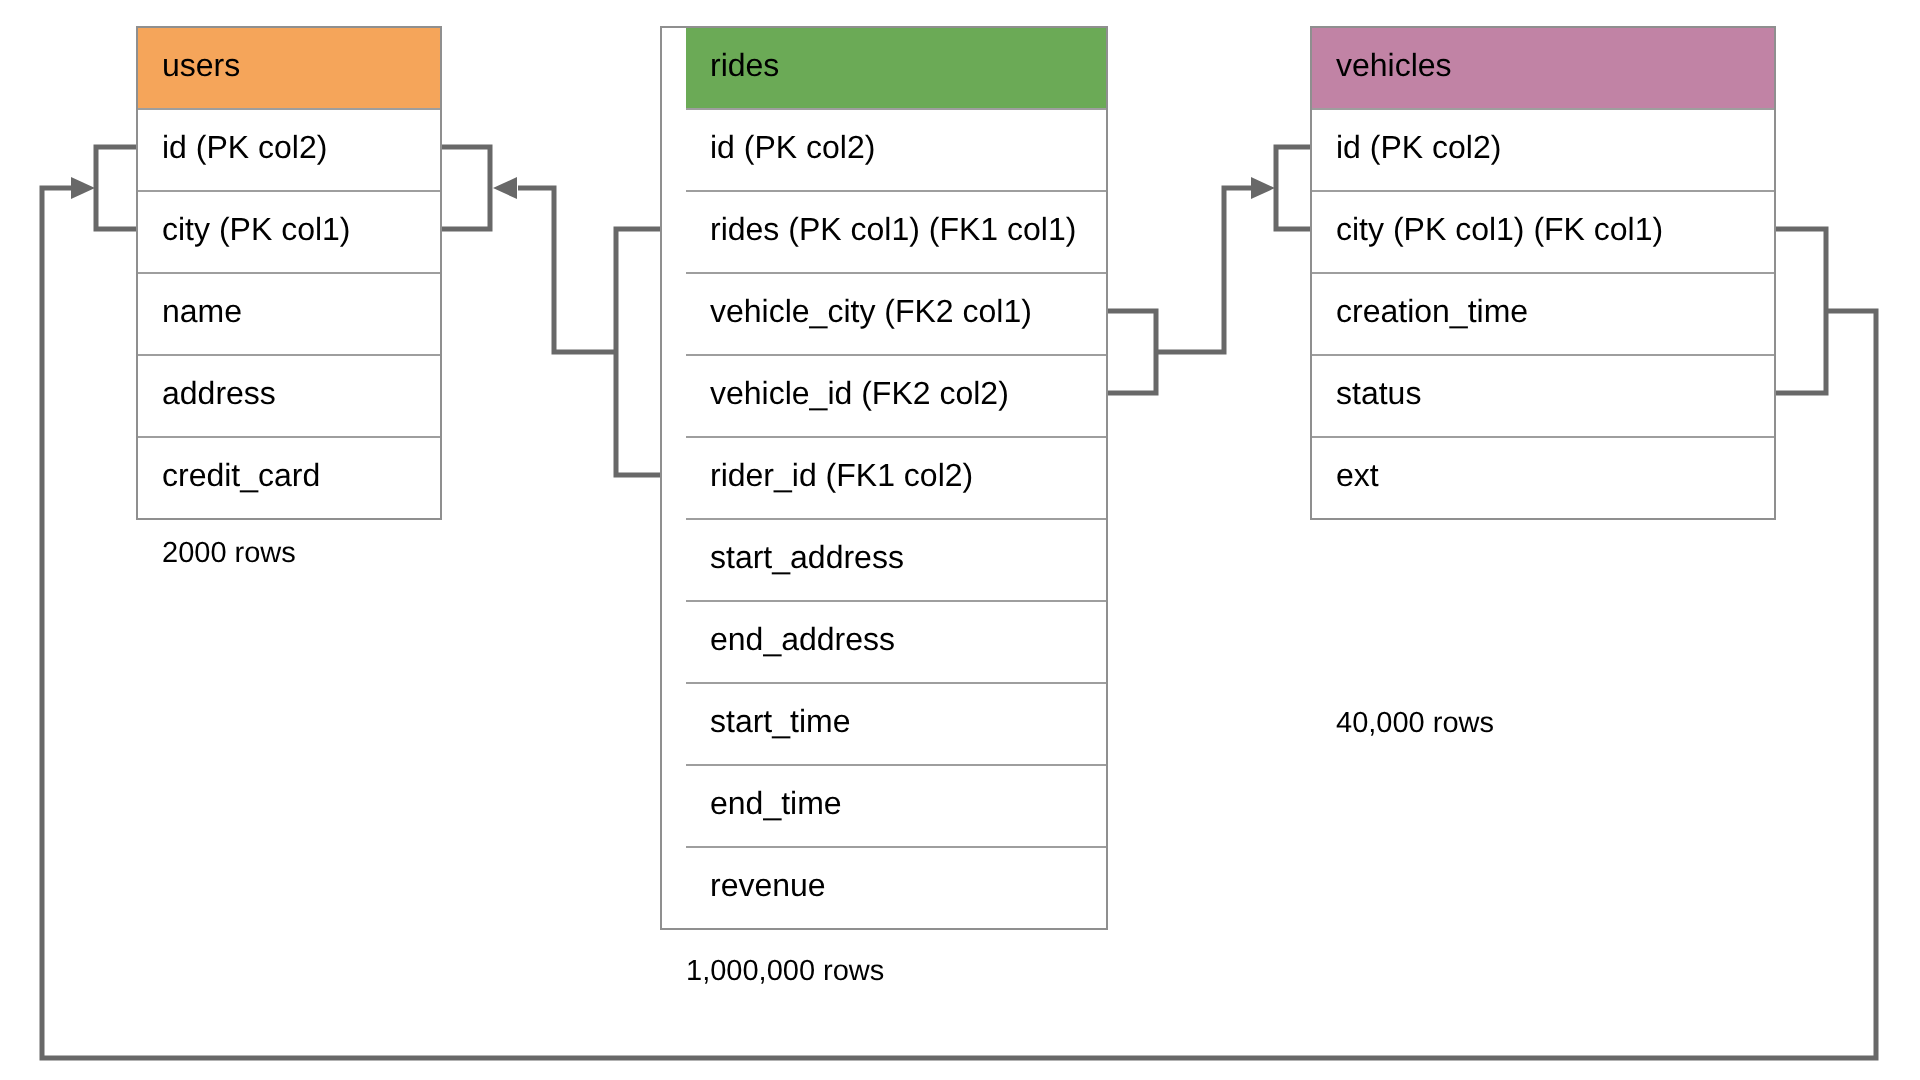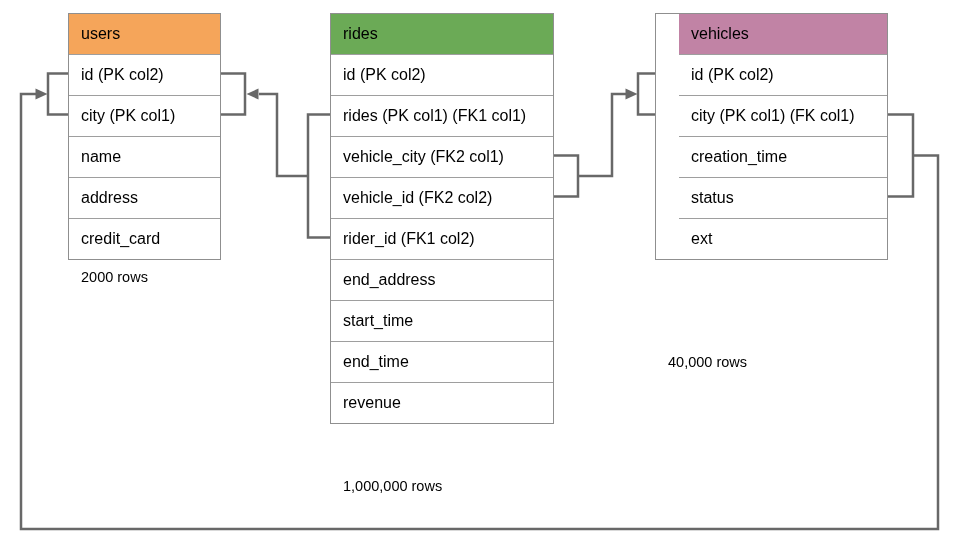--- a/index.html
+++ b/index.html
@@ -45,22 +45,22 @@
     box-sizing: border-box;
     white-space: nowrap;
   }
   .rows-label {
     position: absolute;
     z-index: 2;
     font-size: 14.5px;
     color: #000000;
   }
   #table-users    { left: 68px;  top: 13px; width: 153px; }
-  #table-rides    { left: 330px; top: 13px; width: 224px; }
-  #table-vehicles { left: 655px; top: 13px; width: 233px; padding-left: 23px; }
+  #table-rides    { left: 330px; top: 13px; width: 224px; padding-left: 12px; }
+  #table-vehicles { left: 655px; top: 13px; width: 233px; }
   #rows-label-users    { left: 81px;  top: 269px; }
   #rows-label-rides    { left: 343px; top: 478px; }
   #rows-label-vehicles { left: 668px; top: 354px; }
 </style>
 </head>
 <body style="background-color: rgb(255, 255, 255);">
 
 <div class="canvas">
 
   <svg class="connectors" width="960" height="540" viewBox="0 0 960 540">
@@ -94,20 +94,21 @@
   <div class="rows-label" id="rows-label-users">2000 rows</div>
 
   <div class="db-table" id="table-rides">
     <div class="header" style="background-color: rgb(107, 170, 86);">rides</div>
     <div class="rows">
         <div class="row">id (PK col2)</div>
         <div class="row">rides (PK col1) (FK1 col1)</div>
         <div class="row">vehicle_city (FK2 col1)</div>
         <div class="row">vehicle_id (FK2 col2)</div>
         <div class="row">rider_id (FK1 col2)</div>
+        <div class="row">start_address</div>
         <div class="row">end_address</div>
         <div class="row">start_time</div>
         <div class="row">end_time</div>
         <div class="row">revenue</div>
       </div>
   </div>
   <div class="rows-label" id="rows-label-rides">1,000,000 rows</div>
 
   <div class="db-table" id="table-vehicles">
     <div class="header" style="background-color: rgb(193, 131, 165);">vehicles</div>

